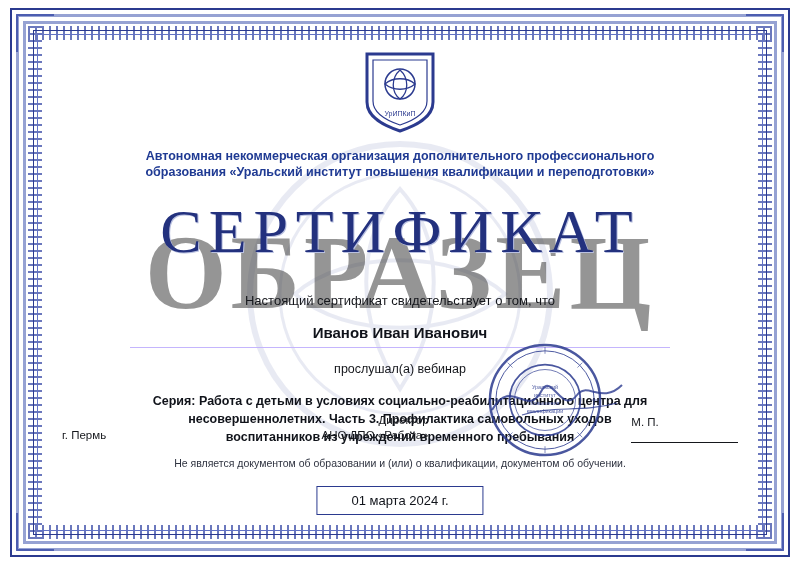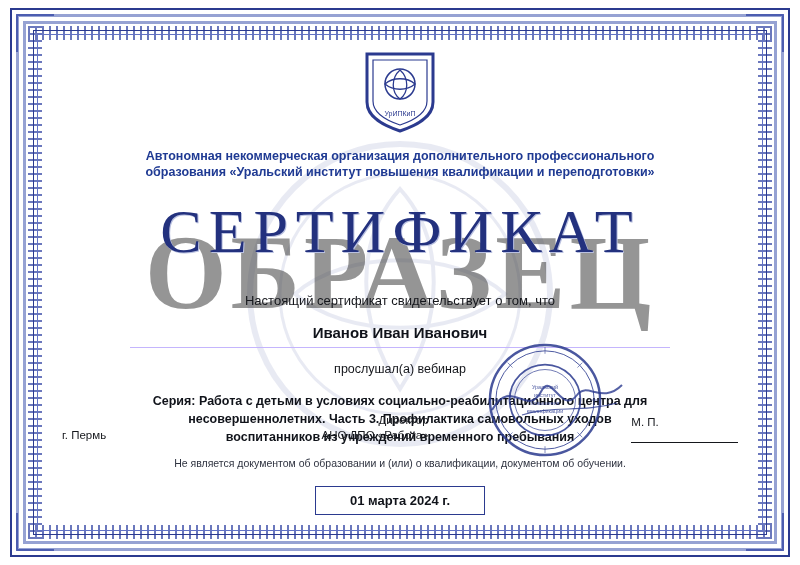--- a/index.html
+++ b/index.html
@@ -200,21 +200,21 @@
     text-align: center;
   }
   .date-box {
     position: absolute;
     left: 50%;
     transform: translateX(-50%);
     bottom: 6px;
     border: 1px solid #2b3a8f;
     padding: 6px 34px;
     font-size: 13px;
-    font-weight: bold;
+    font-weight: normal;
     color: #10131a;
     background: rgba(255,255,255,.85);
   }
 
   
   .stamp {
     position: absolute;
     right: 148px;
     bottom: 62px;
     width: 118px;

